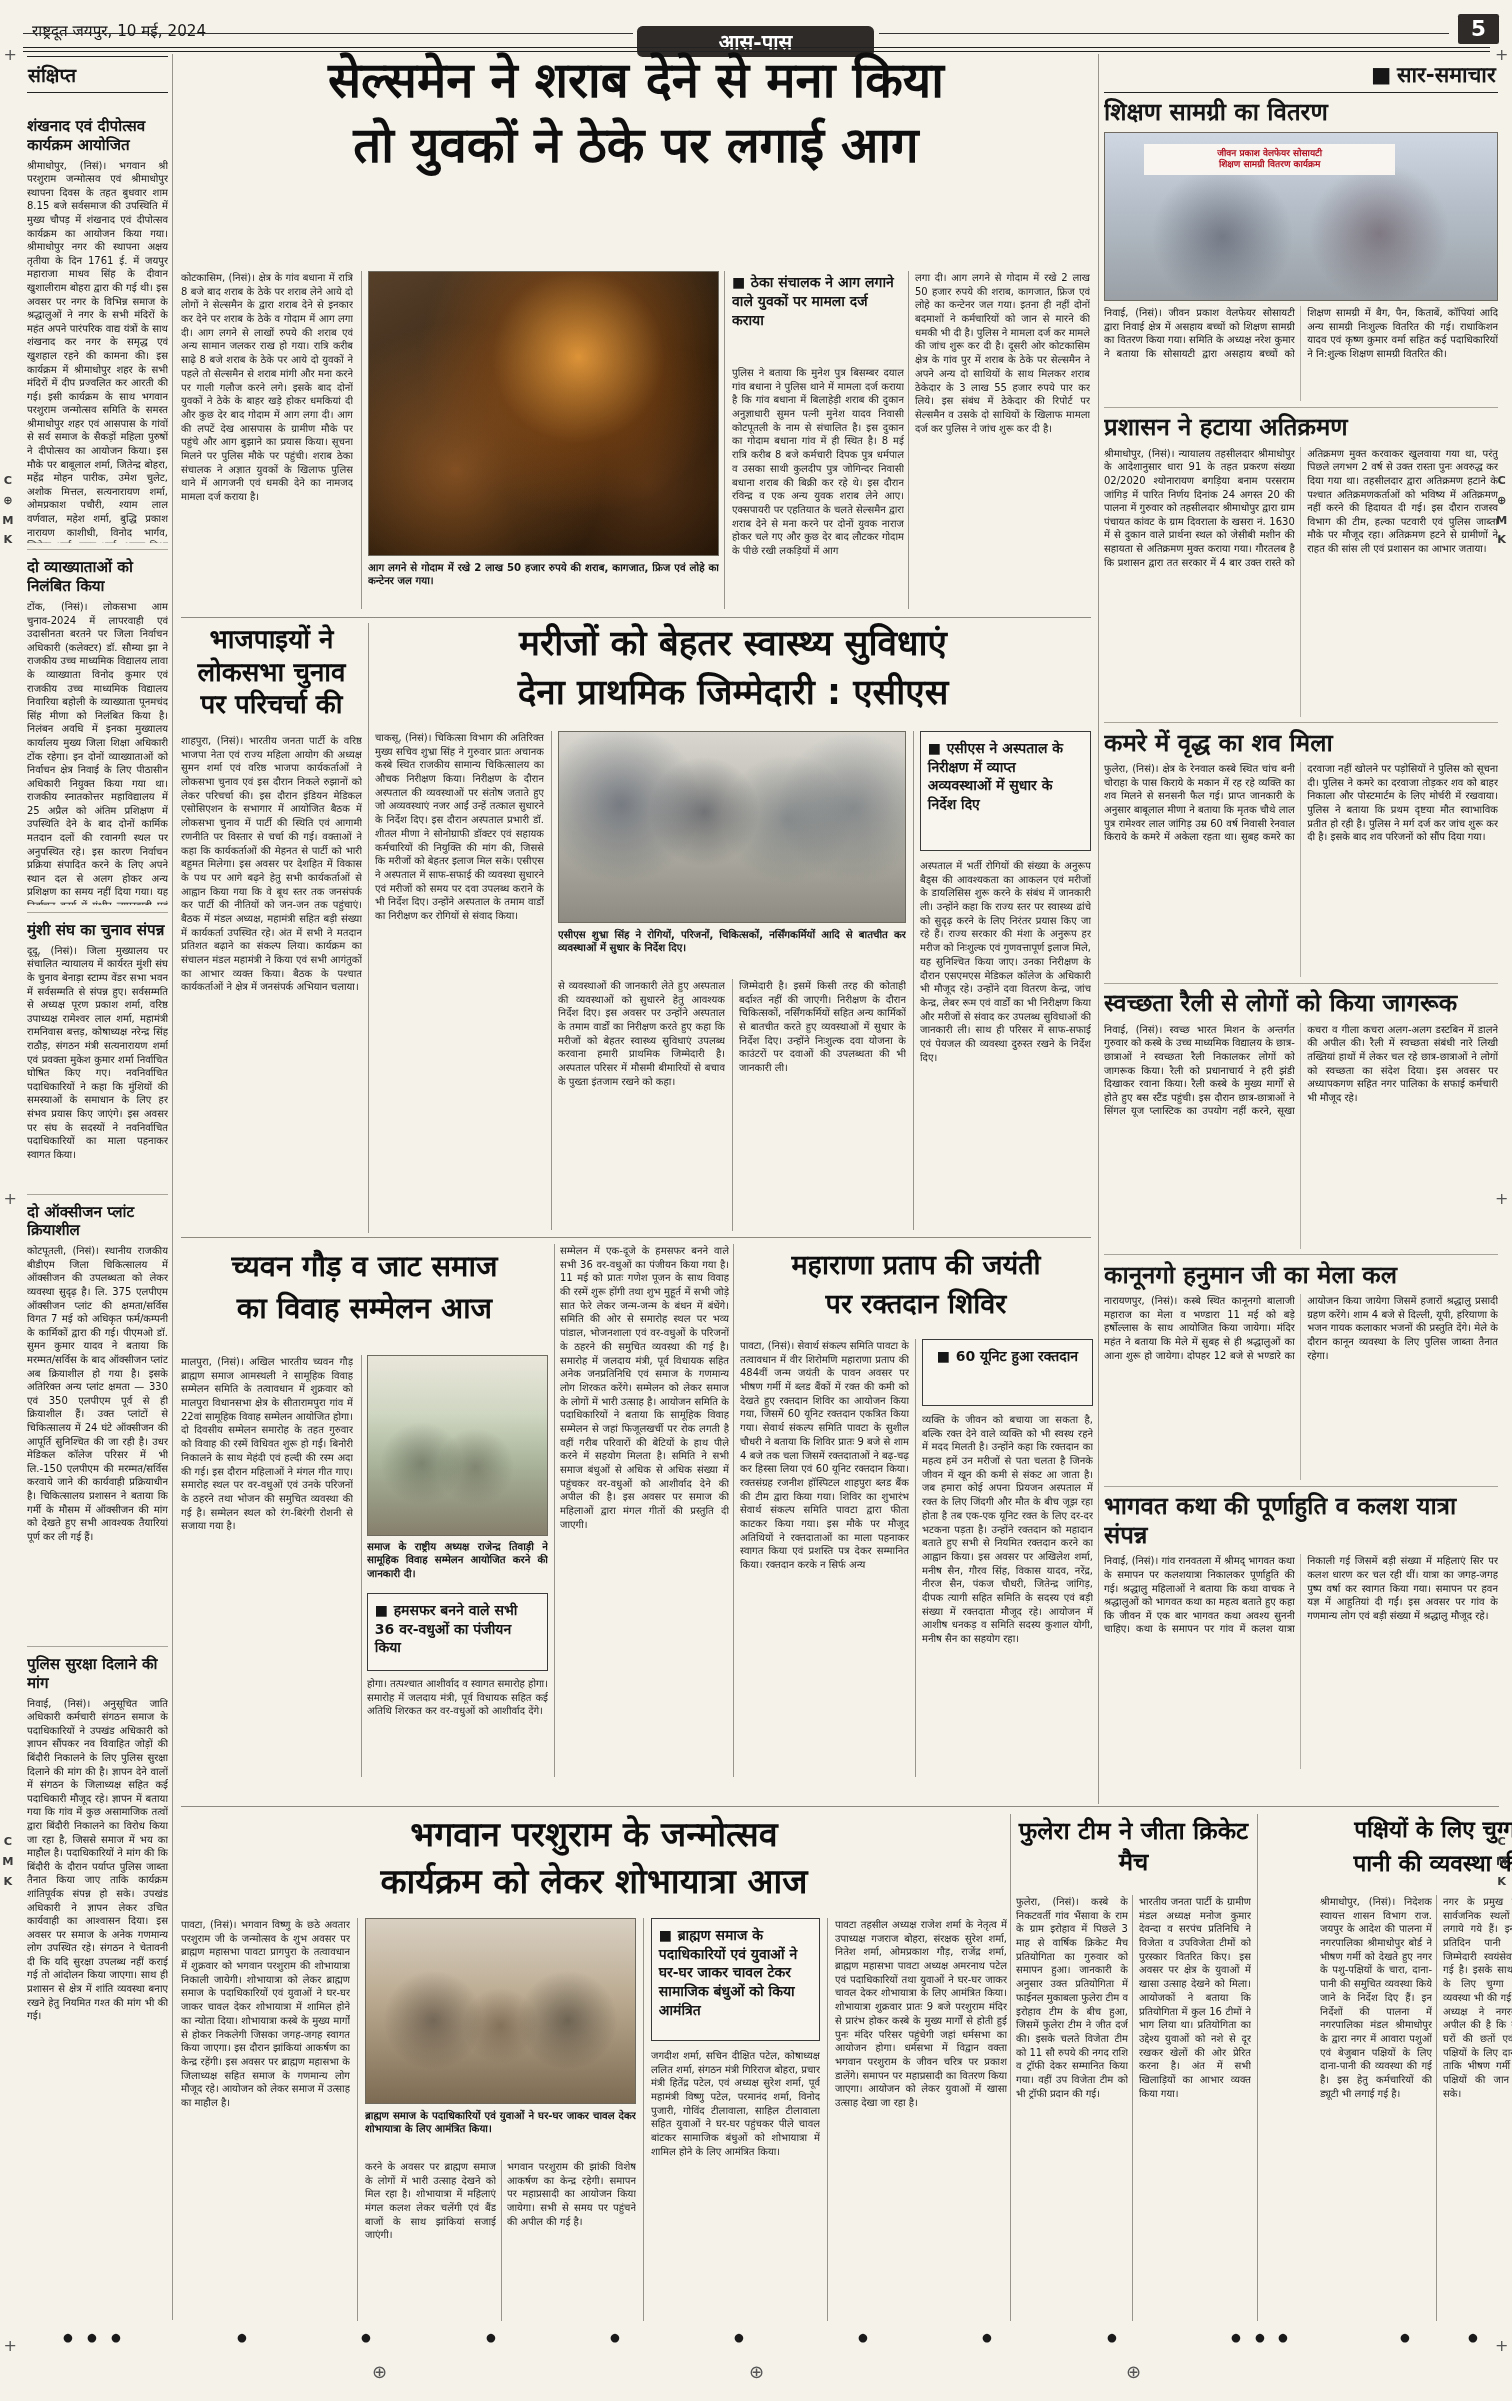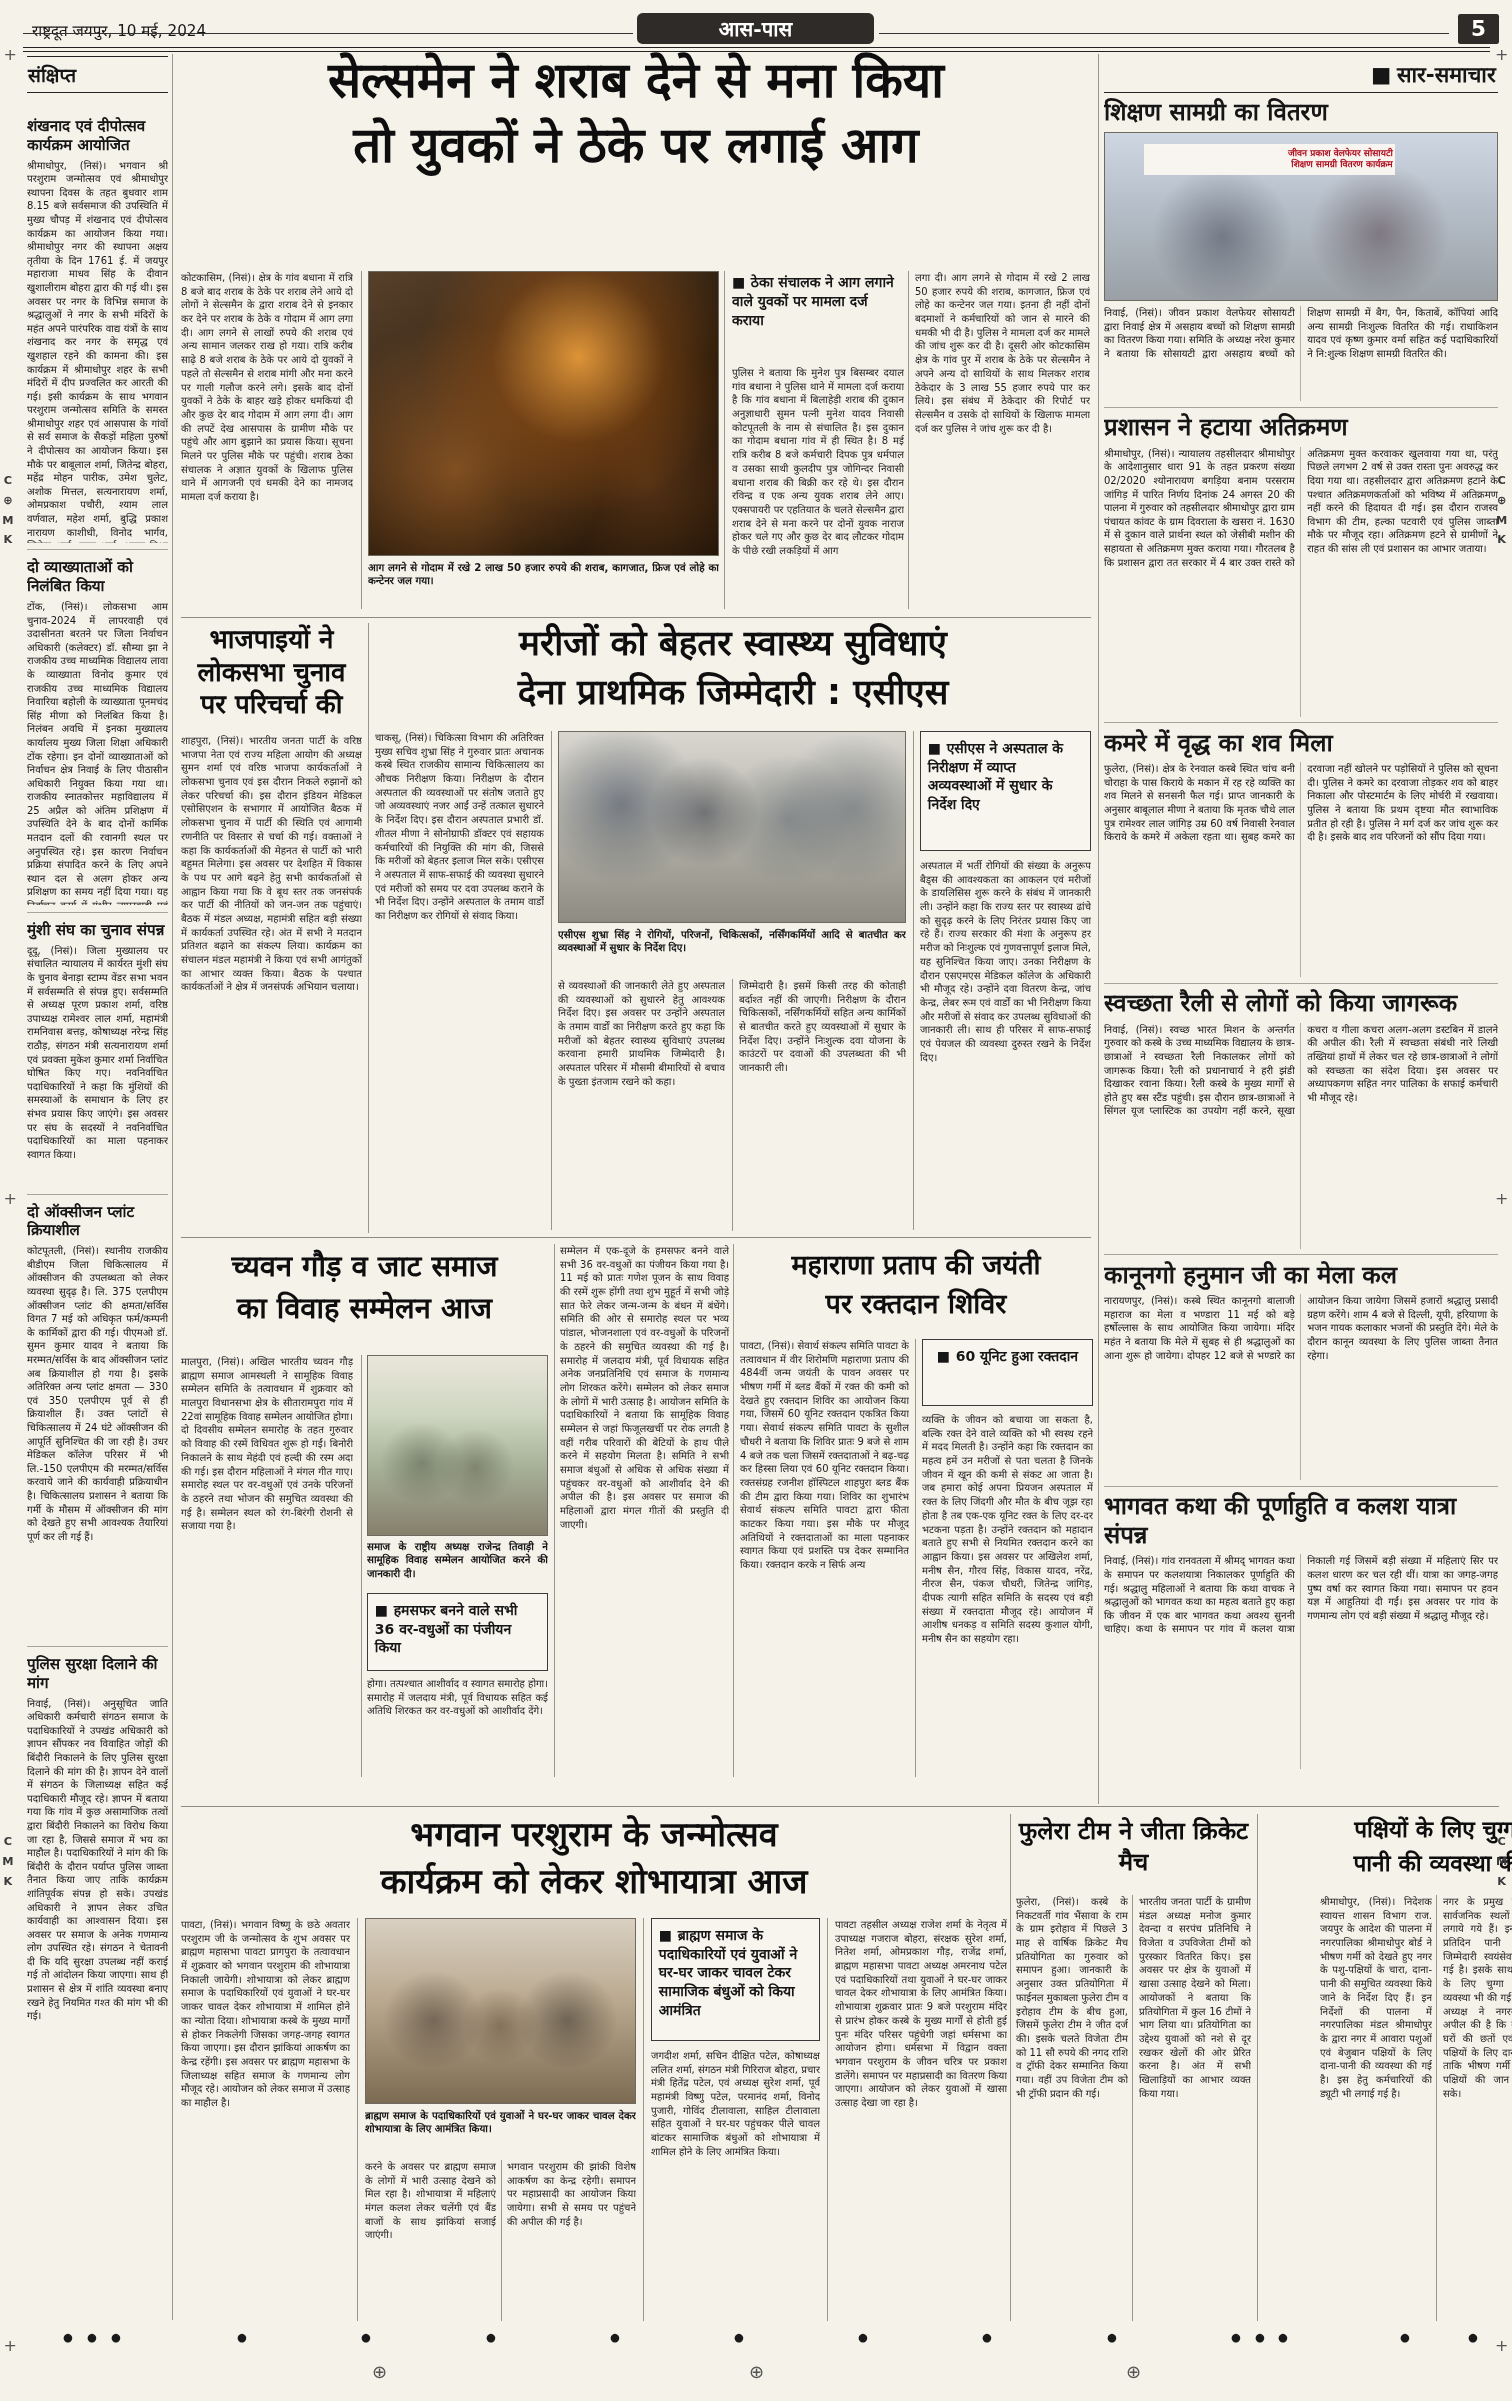--- a/index.html
+++ b/index.html
@@ -51,35 +51,35 @@
   .ph-parade{background:
     radial-gradient(circle at 25% 55%, rgba(70,60,50,.55), rgba(0,0,0,0) 22%),
     radial-gradient(circle at 50% 58%, rgba(95,75,55,.5), rgba(0,0,0,0) 22%),
     radial-gradient(circle at 75% 55%, rgba(60,55,45,.55), rgba(0,0,0,0) 22%),
     linear-gradient(180deg,#d9d0c2,#b9a88e 45%,#7d6a52)}
   .ph-shikshan{position:relative;background:
     radial-gradient(circle at 30% 62%, rgba(60,65,80,.5), rgba(0,0,0,0) 24%),
     radial-gradient(circle at 70% 60%, rgba(80,60,70,.5), rgba(0,0,0,0) 24%),
     linear-gradient(180deg,#cfd8e2 0%,#b5bec8 45%,#9aa0a6 100%)}
   .banner{position:absolute;left:10%;top:7%;width:64%;background:rgba(252,248,242,.93);
-        color:#b01020;font-weight:bold;text-align:right;padding:3.4px 2.3px;font-size:9px;line-height:1.3}
+        color:#b01020;font-weight:bold;text-align:center;padding:3.4px 2.3px;font-size:9px;line-height:1.3}
   .mark{position:absolute;color:#555;font-size:16px;line-height:1}
   .cmyk{position:absolute;display:flex;flex-direction:column;gap:6.8px;align-items:center;
         font-size:11.3px;font-weight:bold;color:#3a3a3a}
   .dot{position:absolute;font-size:11.3px;color:#1a1a1a}
 </style>
 </head>
 <body>
 
 <div class="page">
 
   <div class="abs" style="left:0;top:0;width:1512px;height:54px">
     <div class="abs" style="left:32px;top:20.3px;font-size:15.2px">राष्ट्रदूत जयपुर, 10 मई, 2024</div>
     <div class="mastline" style="left:22.6px;top:33px;width:610px"></div>
-    <div class="pill" style="left:637px;top:13px;width:237px;height:30.5px;font-size:20.3px">आस-पास</div>
+    <div class="pill" style="left:637px;top:26px;width:237px;height:30.5px;font-size:20.3px">आस-पास</div>
     <div class="mastline" style="left:879px;top:33px;width:570px"></div>
     <div class="pill" style="left:1458px;top:13.6px;width:41px;height:30.5px;font-size:21.5px;border-radius:2.3px">5</div>
     <div class="dbl" style="left:22.6px;top:47px;width:1467px"></div>
   </div>
 
   <div class="brief-col" style="left:27px;top:56px;width:141px;height:2264px">
     <div class="brief-header">संक्षिप्त</div>
 
     <div class="brief-item">
       <div class="brief-title">शंखनाद एवं दीपोत्सव कार्यक्रम आयोजित</div>

